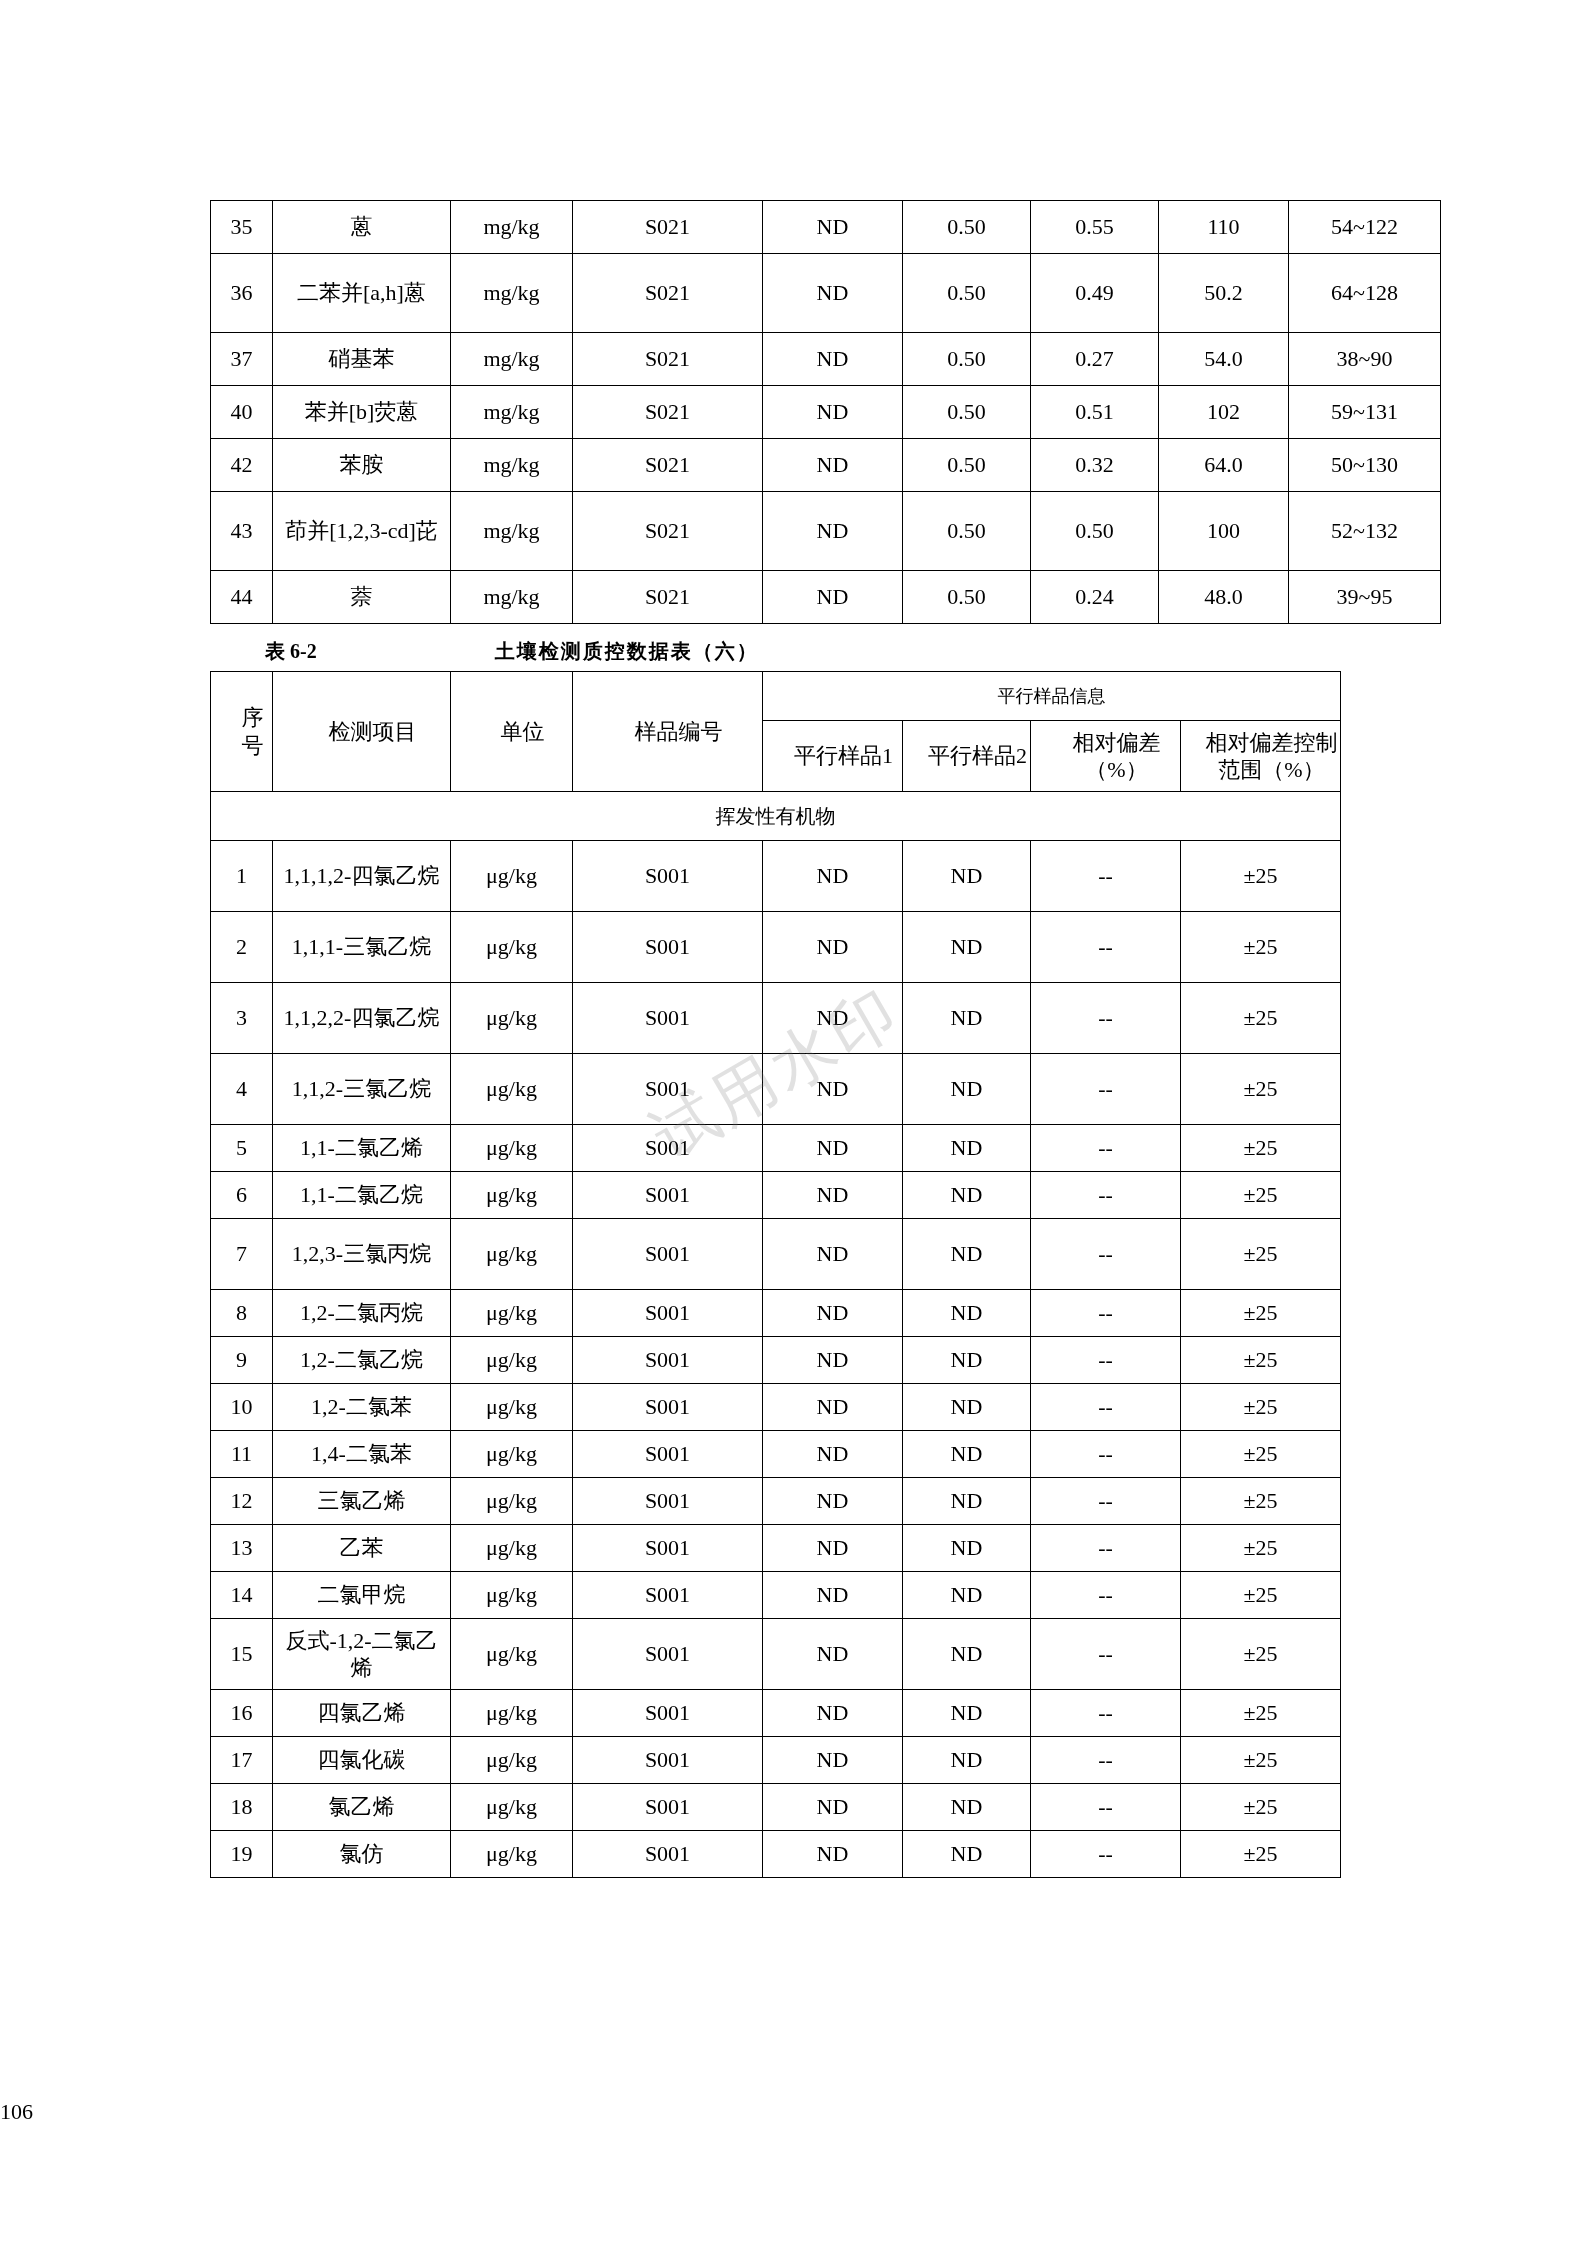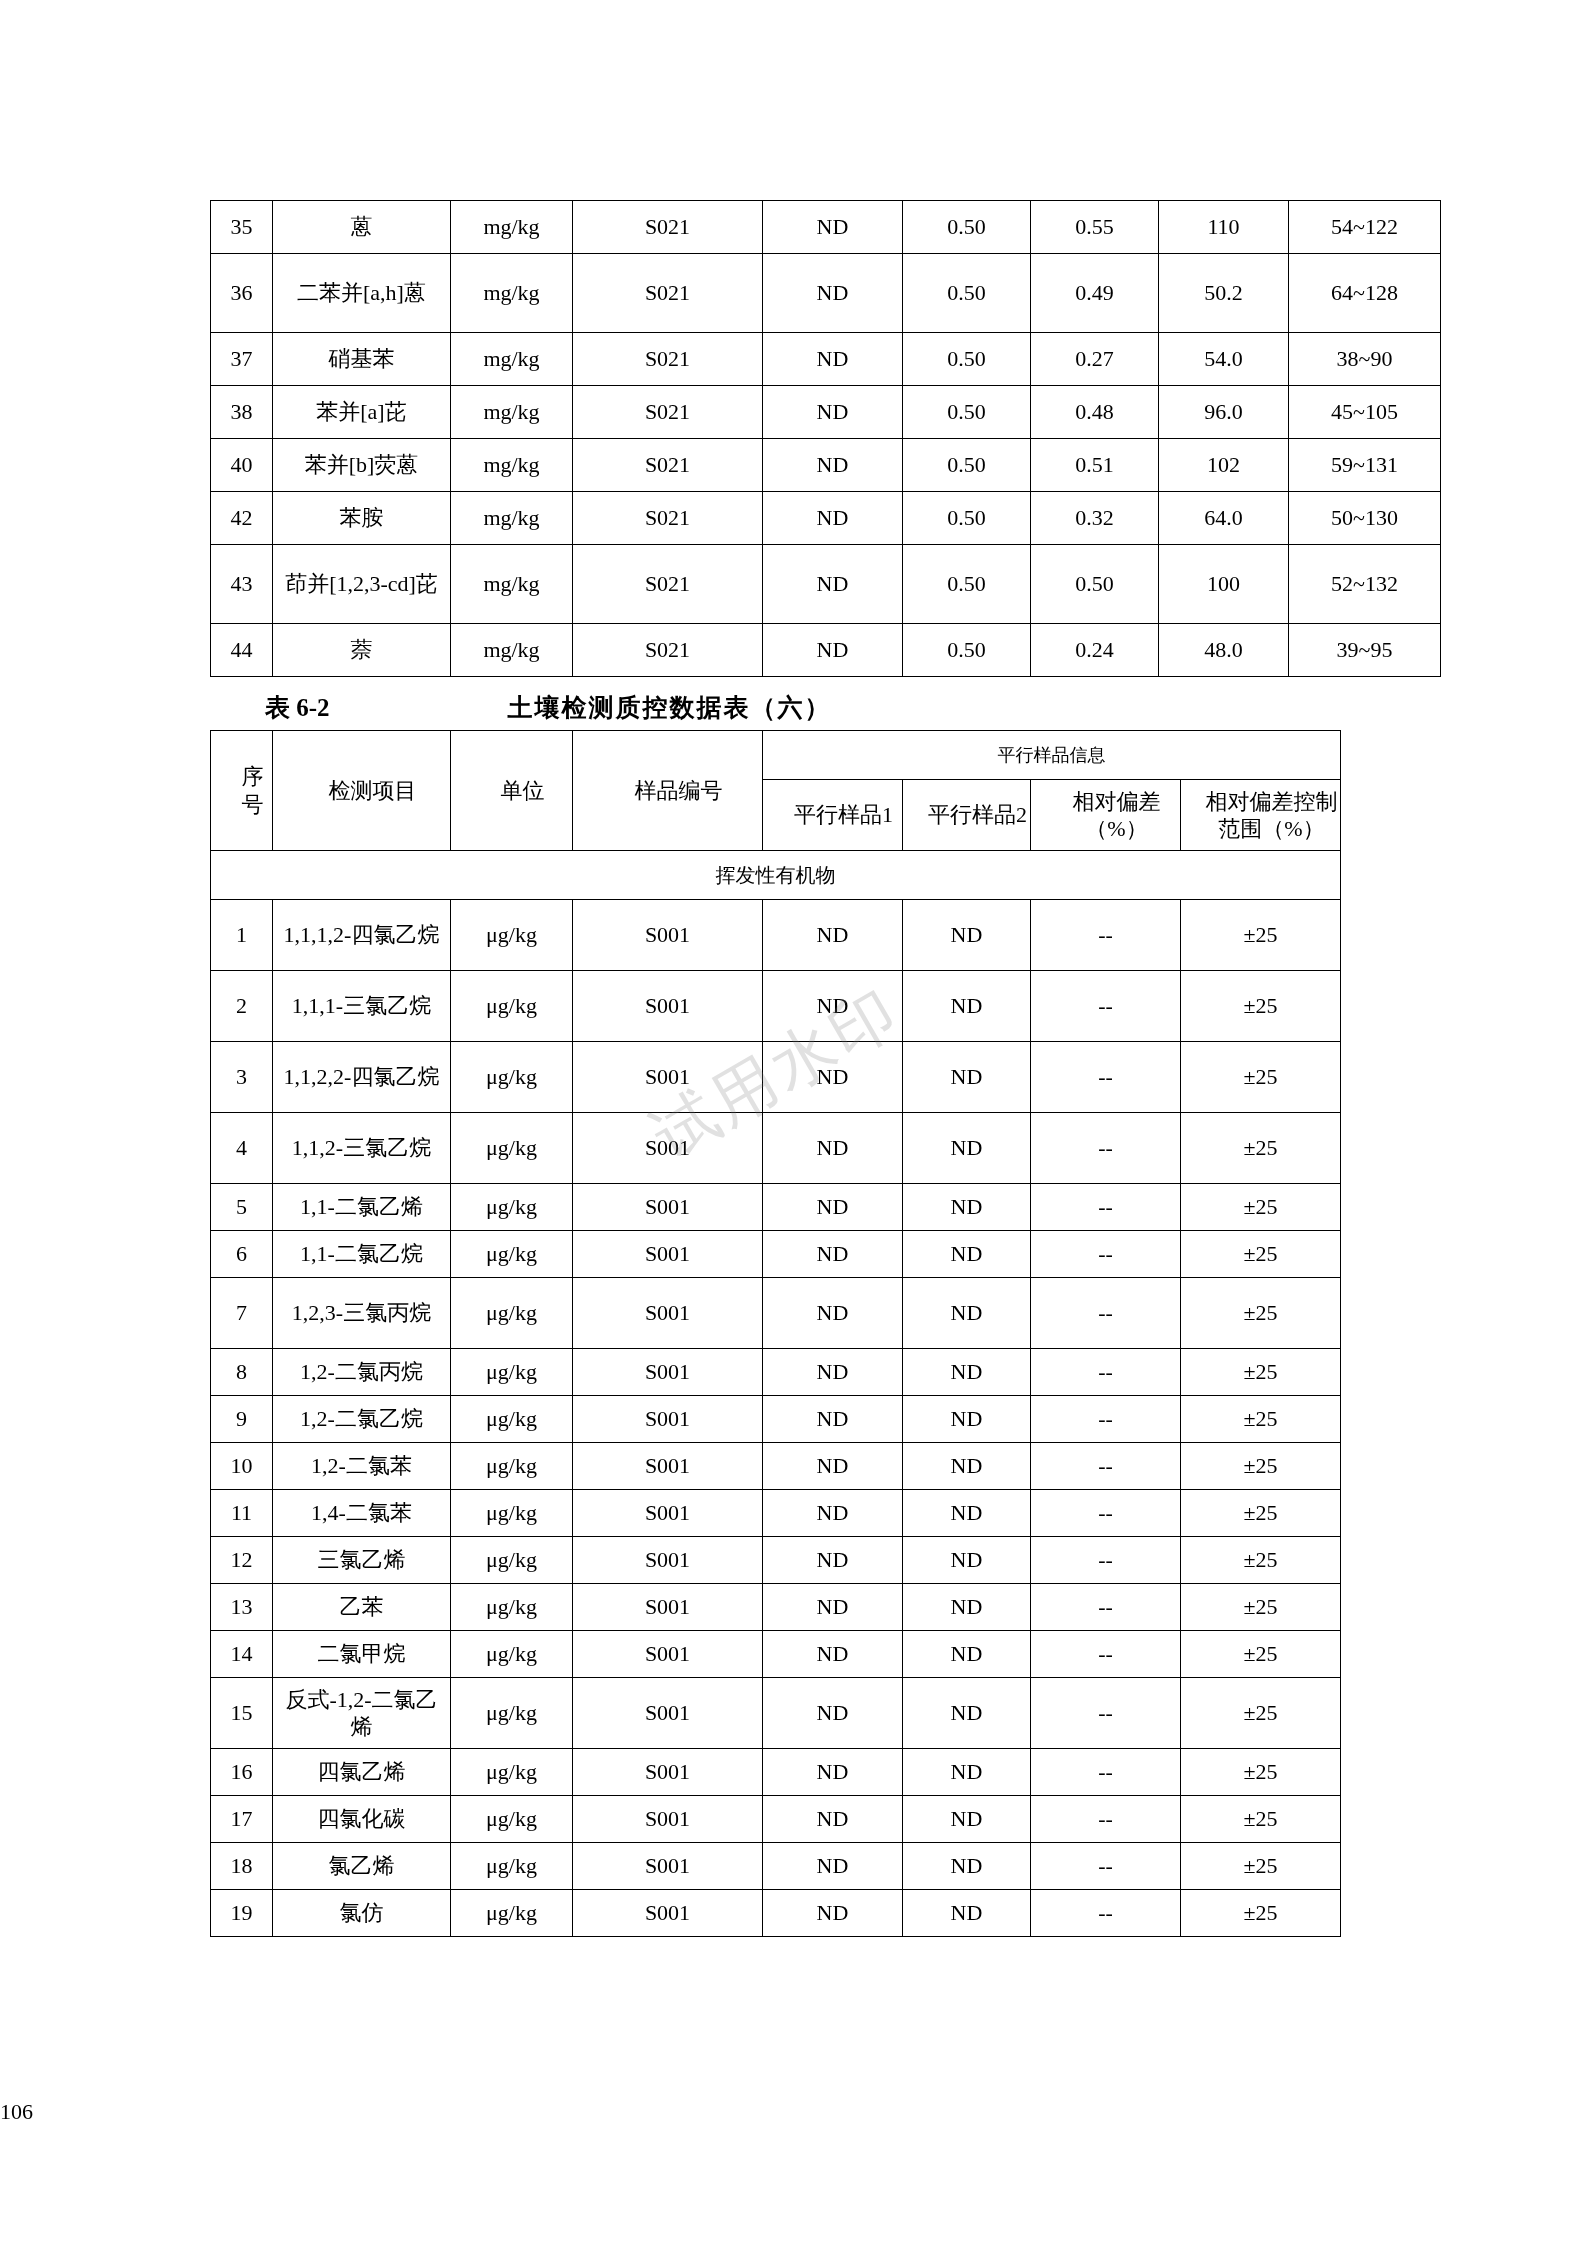--- a/index.html
+++ b/index.html
@@ -49,21 +49,21 @@
 
   .tbl-a td { height: 44px; }
   .tbl-a td.tall { height: 70px; }
 
   
   .caption-row {
     display: flex;
     align-items: baseline;
     width: 1130px;
     margin: 14px 0 6px 0;
-    font-size: 25px;
+    font-size: 20px;
     font-weight: bold;
   }
   .caption-label {
     margin-left: 55px;
     letter-spacing: 0px;
   }
   .caption-title {
     margin-left: 178px;
     letter-spacing: 2px;
   }
@@ -150,31 +150,20 @@
         <tr>
           <td>37</td>
           <td>硝基苯</td>
           <td>mg/kg</td>
           <td>S021</td>
           <td>ND</td>
           <td>0.50</td>
           <td>0.27</td>
           <td>54.0</td>
           <td>38~90</td>
-        </tr>
-        <tr>
-          <td>38</td>
-          <td>苯并[a]芘</td>
-          <td>mg/kg</td>
-          <td>S021</td>
-          <td>ND</td>
-          <td>0.50</td>
-          <td>0.48</td>
-          <td>96.0</td>
-          <td>45~105</td>
         </tr>
         <tr>
           <td>40</td>
           <td>苯并[b]荧蒽</td>
           <td>mg/kg</td>
           <td>S021</td>
           <td>ND</td>
           <td>0.50</td>
           <td>0.51</td>
           <td>102</td>

